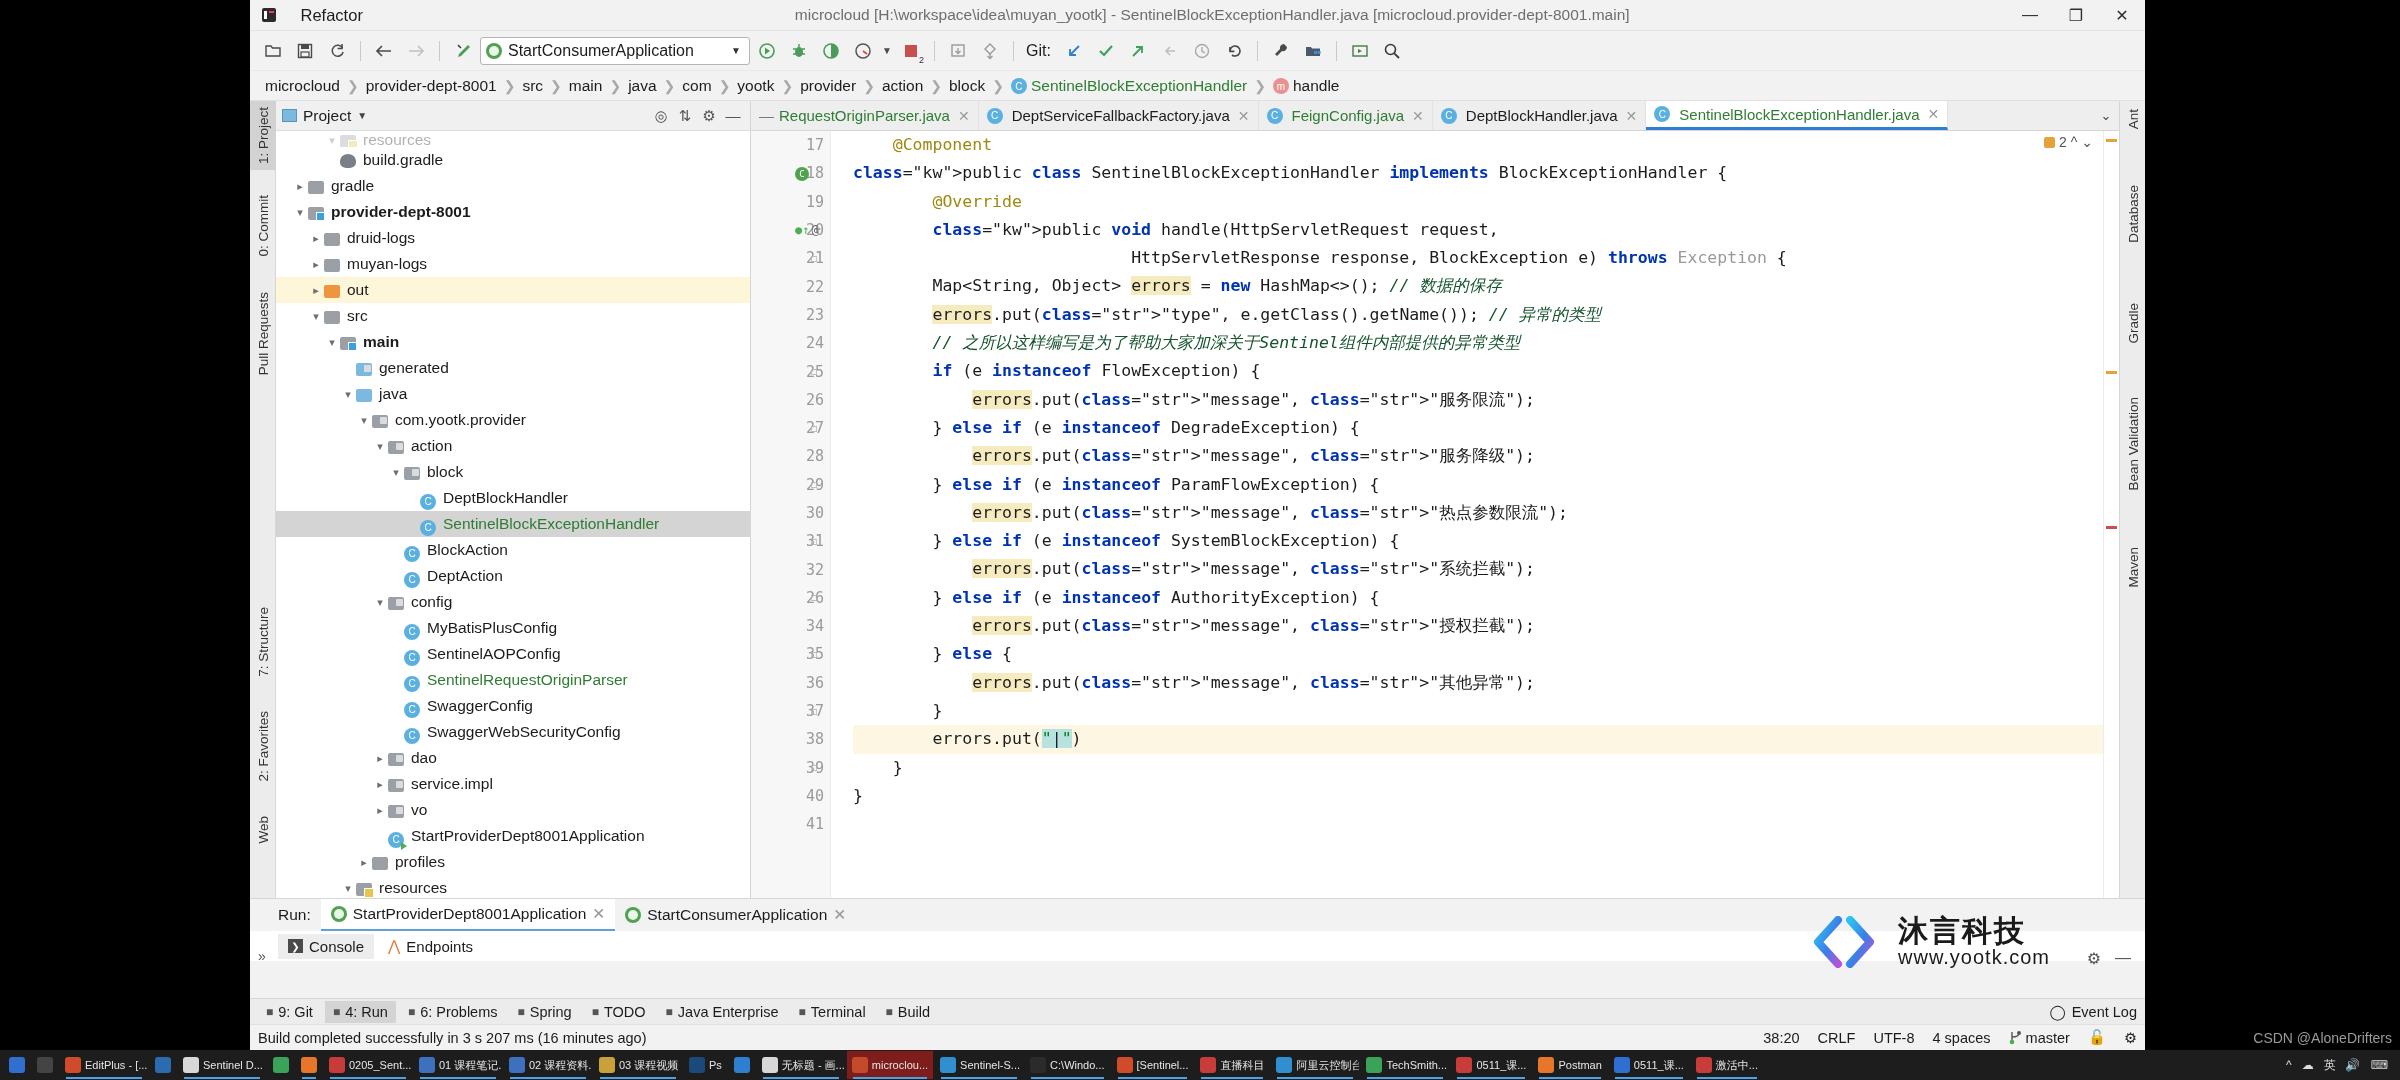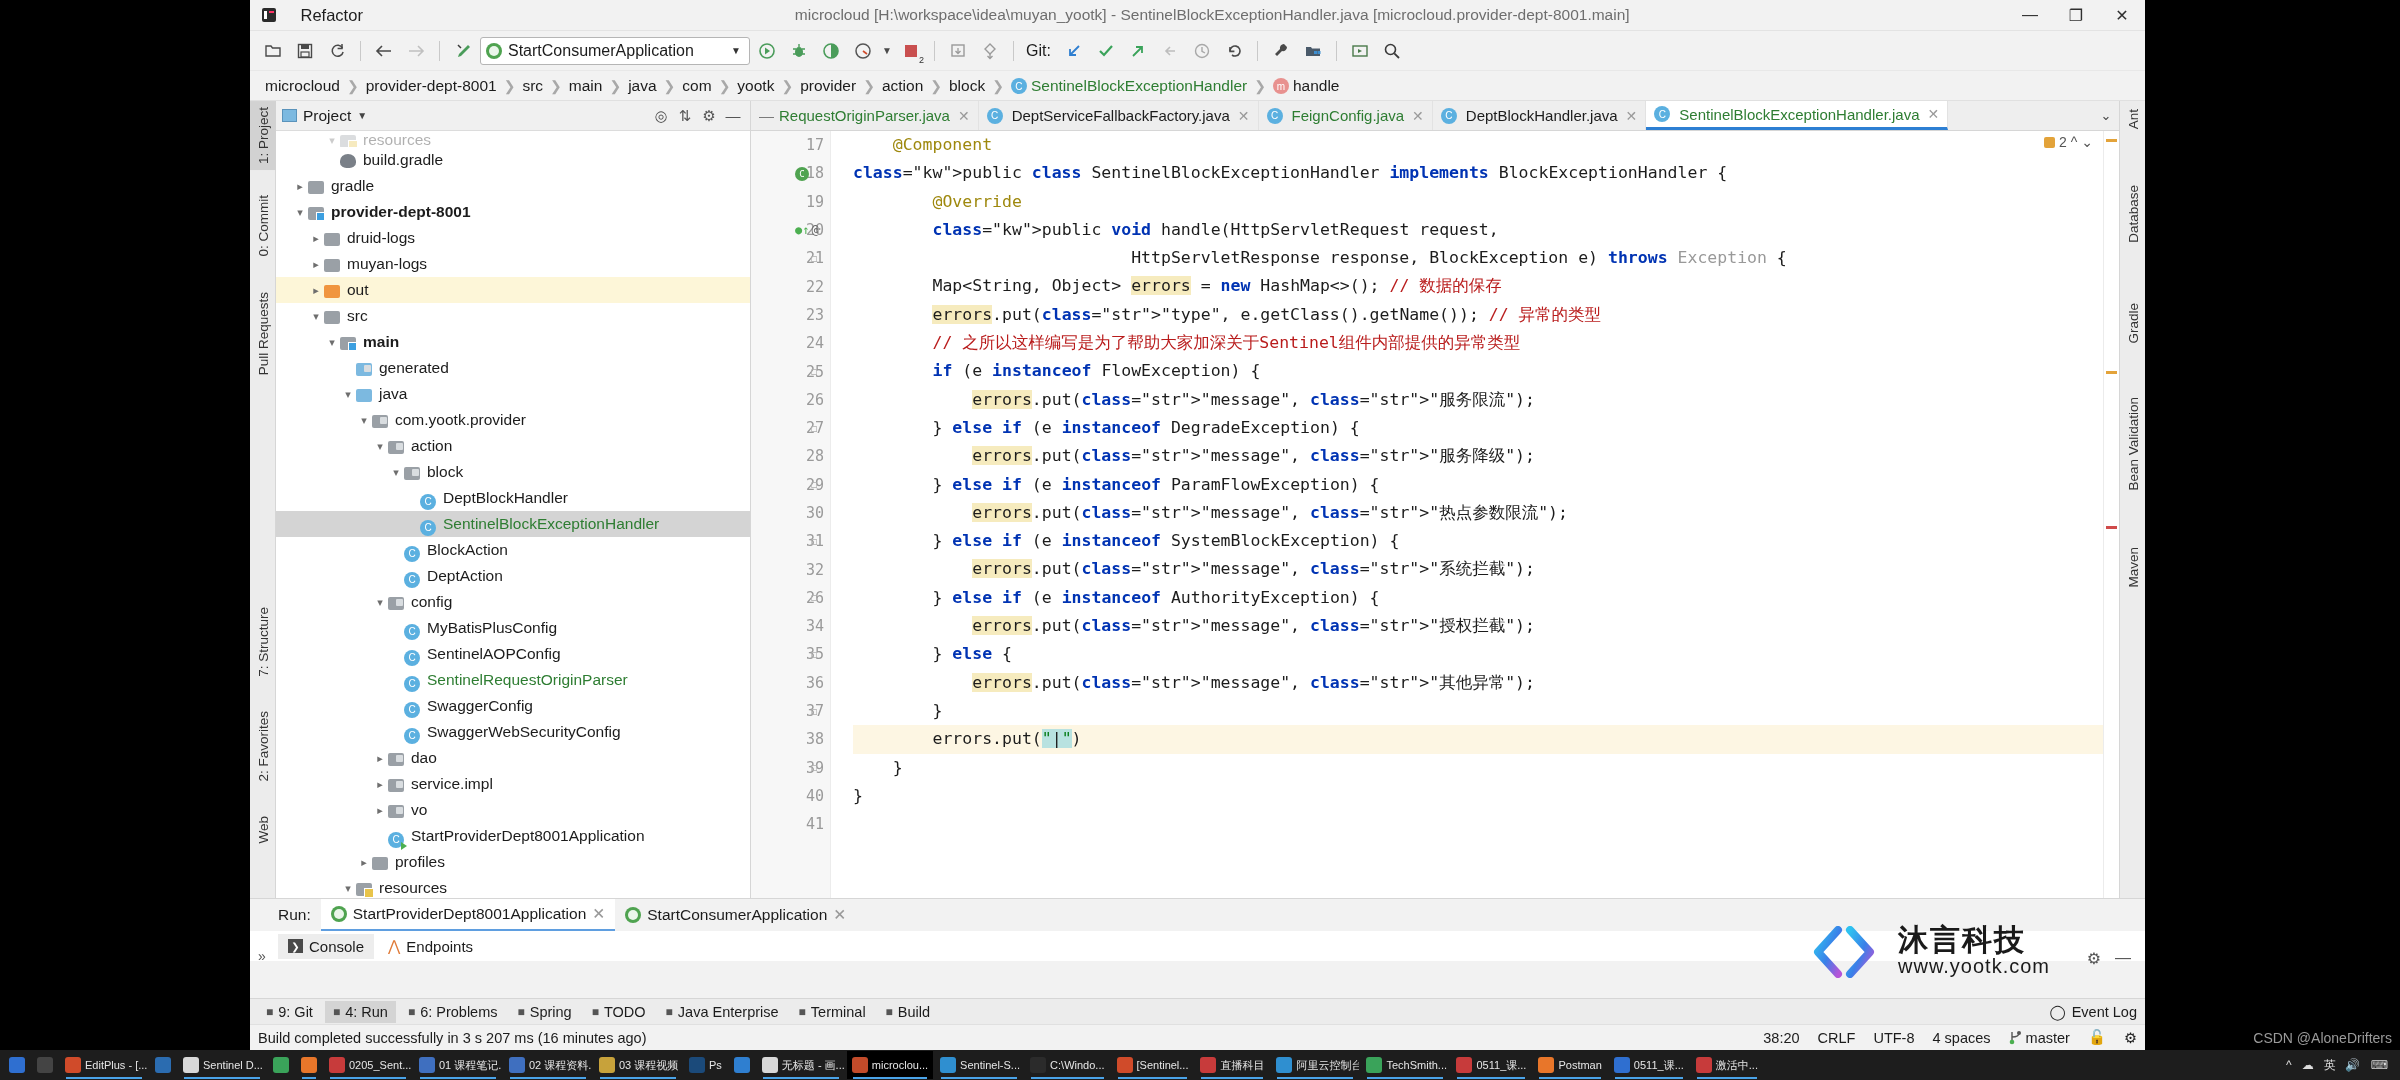--- a/index.html
+++ b/index.html
@@ -126,21 +126,21 @@
            padding-right:6px; font-family:"DejaVu Sans Mono", monospace;
            font-size:15px; color:#9a9a9a; position:relative; }
   .gline .gi { position:absolute; left:44px; display:flex; align-items:center; gap:2px;}
   .code { flex:1; position:relative; padding-left:14px; overflow:hidden;
           font-family:"DejaVu Sans Mono", monospace; font-size:16.5px; }
   .cline { height:28.3px; line-height:28.3px; white-space:pre; color:#1c1c1c;margin-left:8px; }
   .cline.hl { background:#fdf6e3; }
   .kw { color:#0033b3; font-weight:bold; }
   .ann { color:#9e880d; }
   .str { color:#067d17; }
-  .cmt { color:#b91c1c; }
+  .cmt { color:#14532d; font-style:italic; }
   .hlword { background:#f6ebbe; }
   .grayk { color:#999; }
   .caretsel { background:#b8e2e0; }
 
   
   .markbar { width:16px; flex:none; background:#fff; border-left:1px solid #ececec;
              position:relative; }
   .mk { position:absolute; left:2px; width:11px; height:3px; }
 
   .rstrip { width:26px; background:#ececec; border-left:1px solid #d6d6d6;
@@ -169,21 +169,21 @@
              background:#fff; }
   .subtabs .st { display:flex; align-items:center; gap:6px; font-size:15px;
                  color:#1c1c1c; padding:4px 10px;}
   .subtabs .st.active { background:#ededed; }
   .consoleico { width:15px;height:14px;background:#4a4a4a;color:#fff;font-size:10px;
                 display:inline-flex;align-items:center;justify-content:center;}
   .endpico { color:#e07b39; font-size:15px; }
   .expand { position:absolute; left:8px; bottom:34px; color:#555; font-size:14px;}
 
   
-  .logo { position:absolute; right:95px; bottom:20px; display:flex; align-items:flex-end;
+  .logo { position:absolute; right:95px; bottom:29px; display:flex; align-items:flex-start;
           gap:10px; }
   .logomark { width:76px; height:52px; }
   .logotext .cn { font-size:30px; font-weight:bold; color:#1a1a1a; letter-spacing:2px;
                   line-height:1.0; font-family:"DejaVu Sans", sans-serif;}
   .logotext .en { font-size:20px; font-weight:normal; color:#1a1a1a; letter-spacing:1px;}
   .runctl { position:absolute; right:14px; bottom:30px; display:flex; gap:14px;
             color:#555; font-size:16px;}
 
   
   .toolstrip { height:26px; background:#ececec; border-top:1px solid #d6d6d6;
@@ -197,21 +197,21 @@
                font-size:14.5px; color:#1c1c1c;}
   .statusbar .right { margin-left:auto; display:flex; align-items:center; gap:18px;}
 
   
   .taskbar { position:absolute; left:0; bottom:0; width:2400px; height:30px;
              background:#1d1d1d; display:flex; align-items:center; padding:0 4px;
              gap:2px; }
   .tkitem { display:flex; align-items:center; gap:4px; height:28px; padding:0 5px;
             font-size:11px; color:#e6e6e6; white-space:nowrap; max-width:88px;
             overflow:hidden; position:relative;}
-  .tkitem.active { background:#000000;text-align:right; }
+  .tkitem.active { background:#7f1d1d;text-align:right; }
   .tkitem .sq { width:16px; height:16px; border-radius:3px; flex:none; }
   .tkitem .und { position:absolute; left:6px; right:6px; bottom:0; height:2px;
                  background:#4aa3e8; }
   .tray { margin-left:auto; display:flex; align-items:center; gap:10px;
           color:#ddd; font-size:12px; padding-right:8px;}
   .watermark { position:absolute; right:8px; bottom:34px; font-size:14px; color:#9a9a9a;}
 </style>
 </head>
 <body>
 

